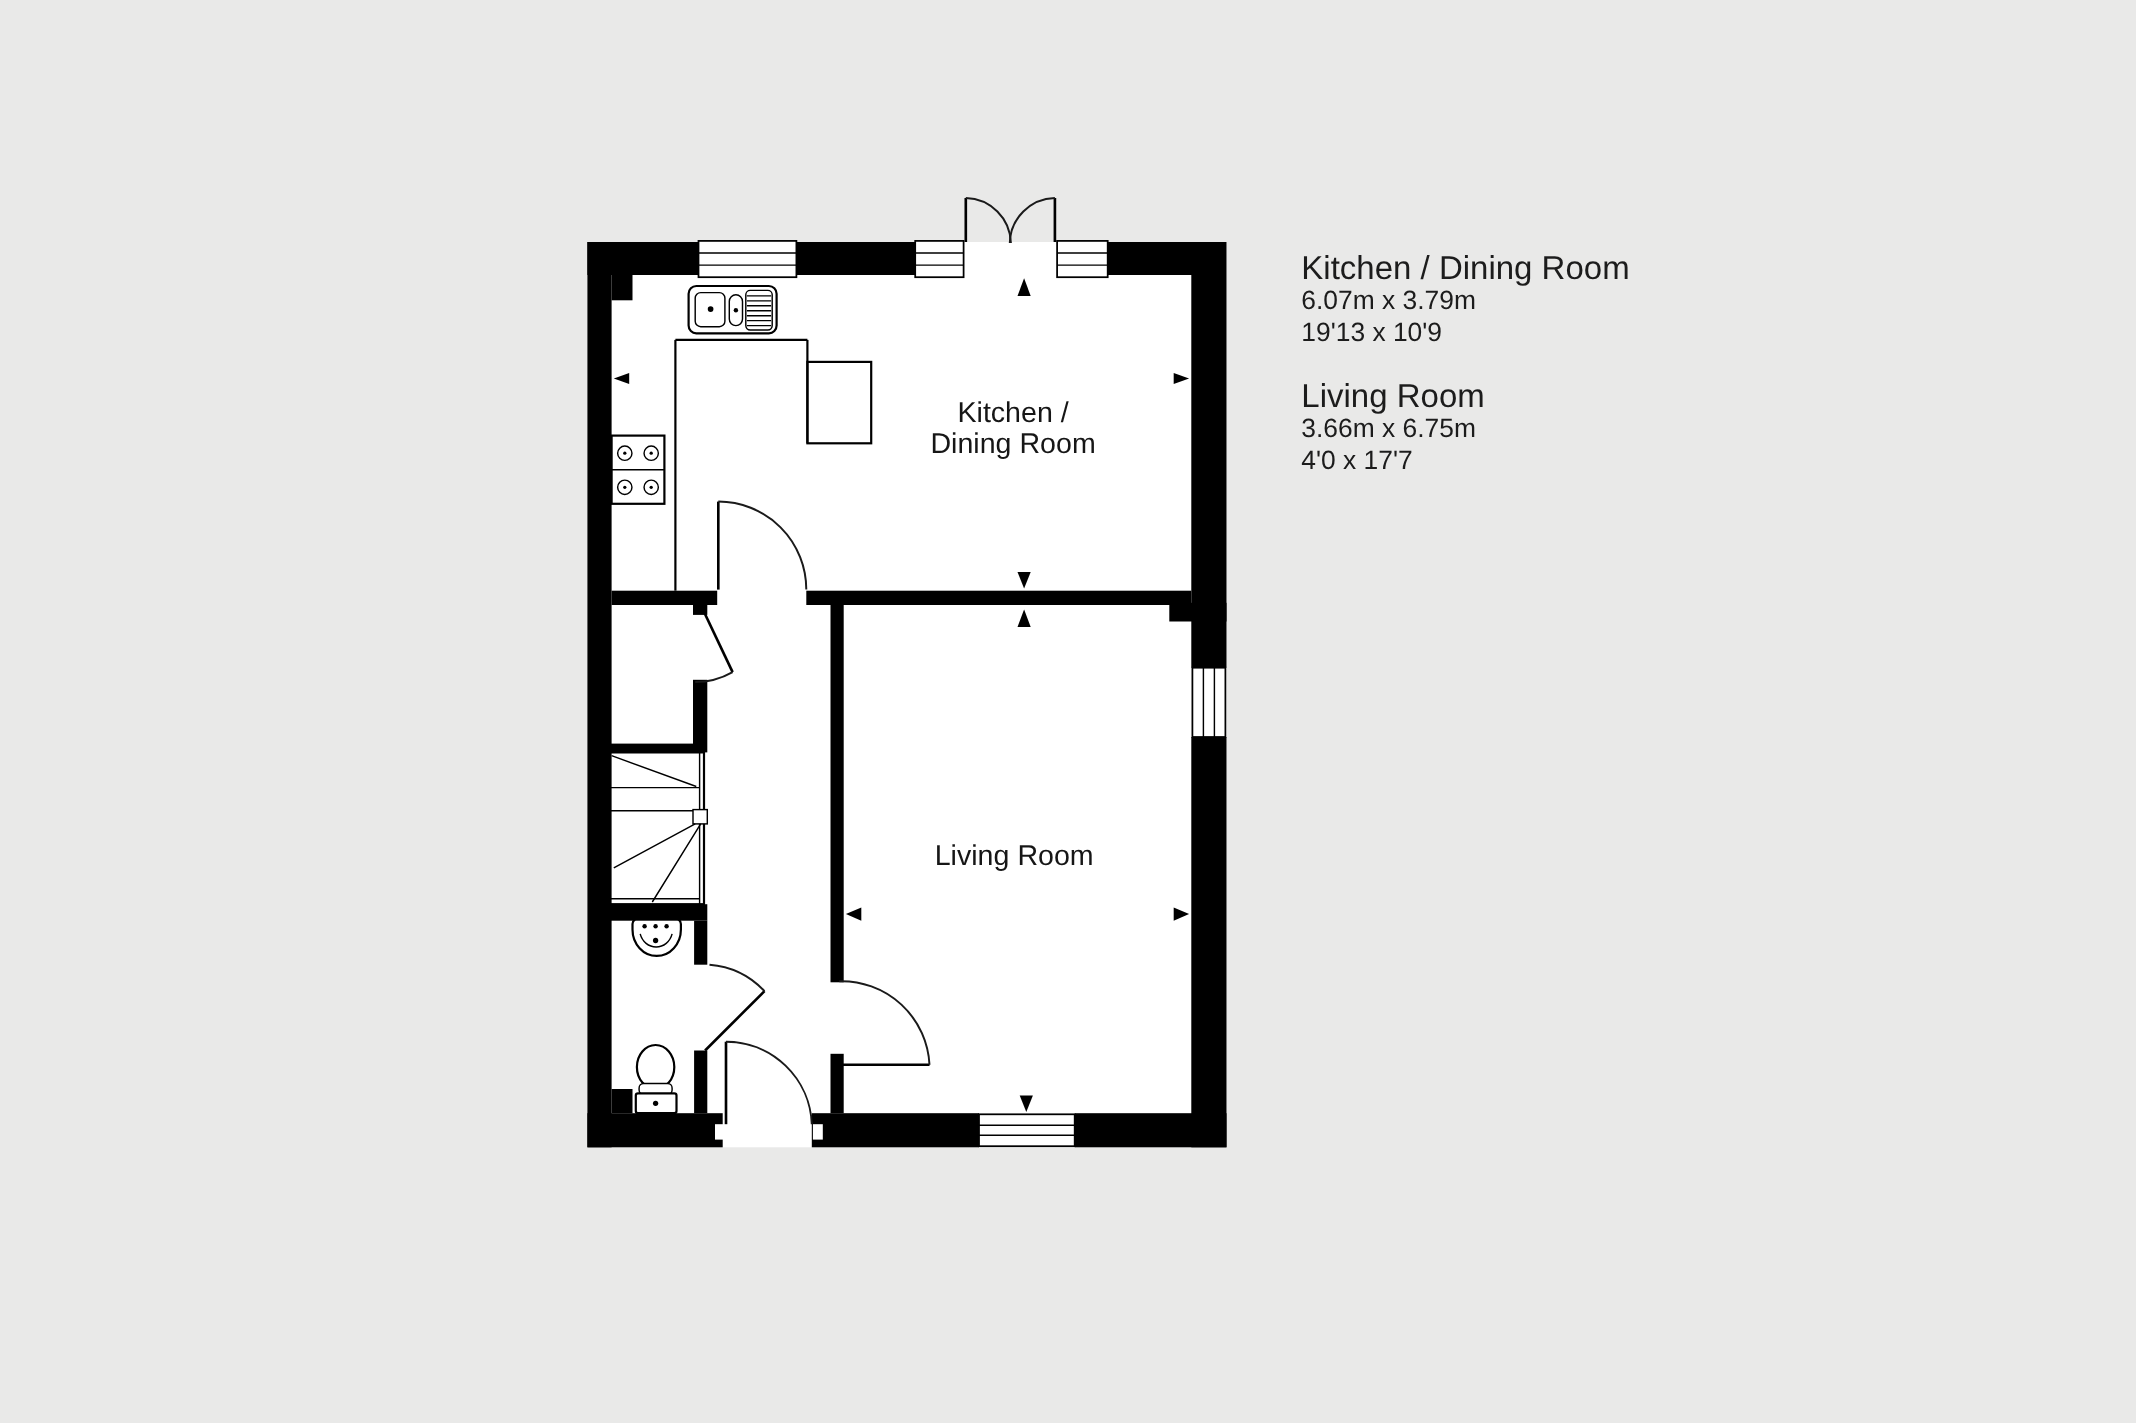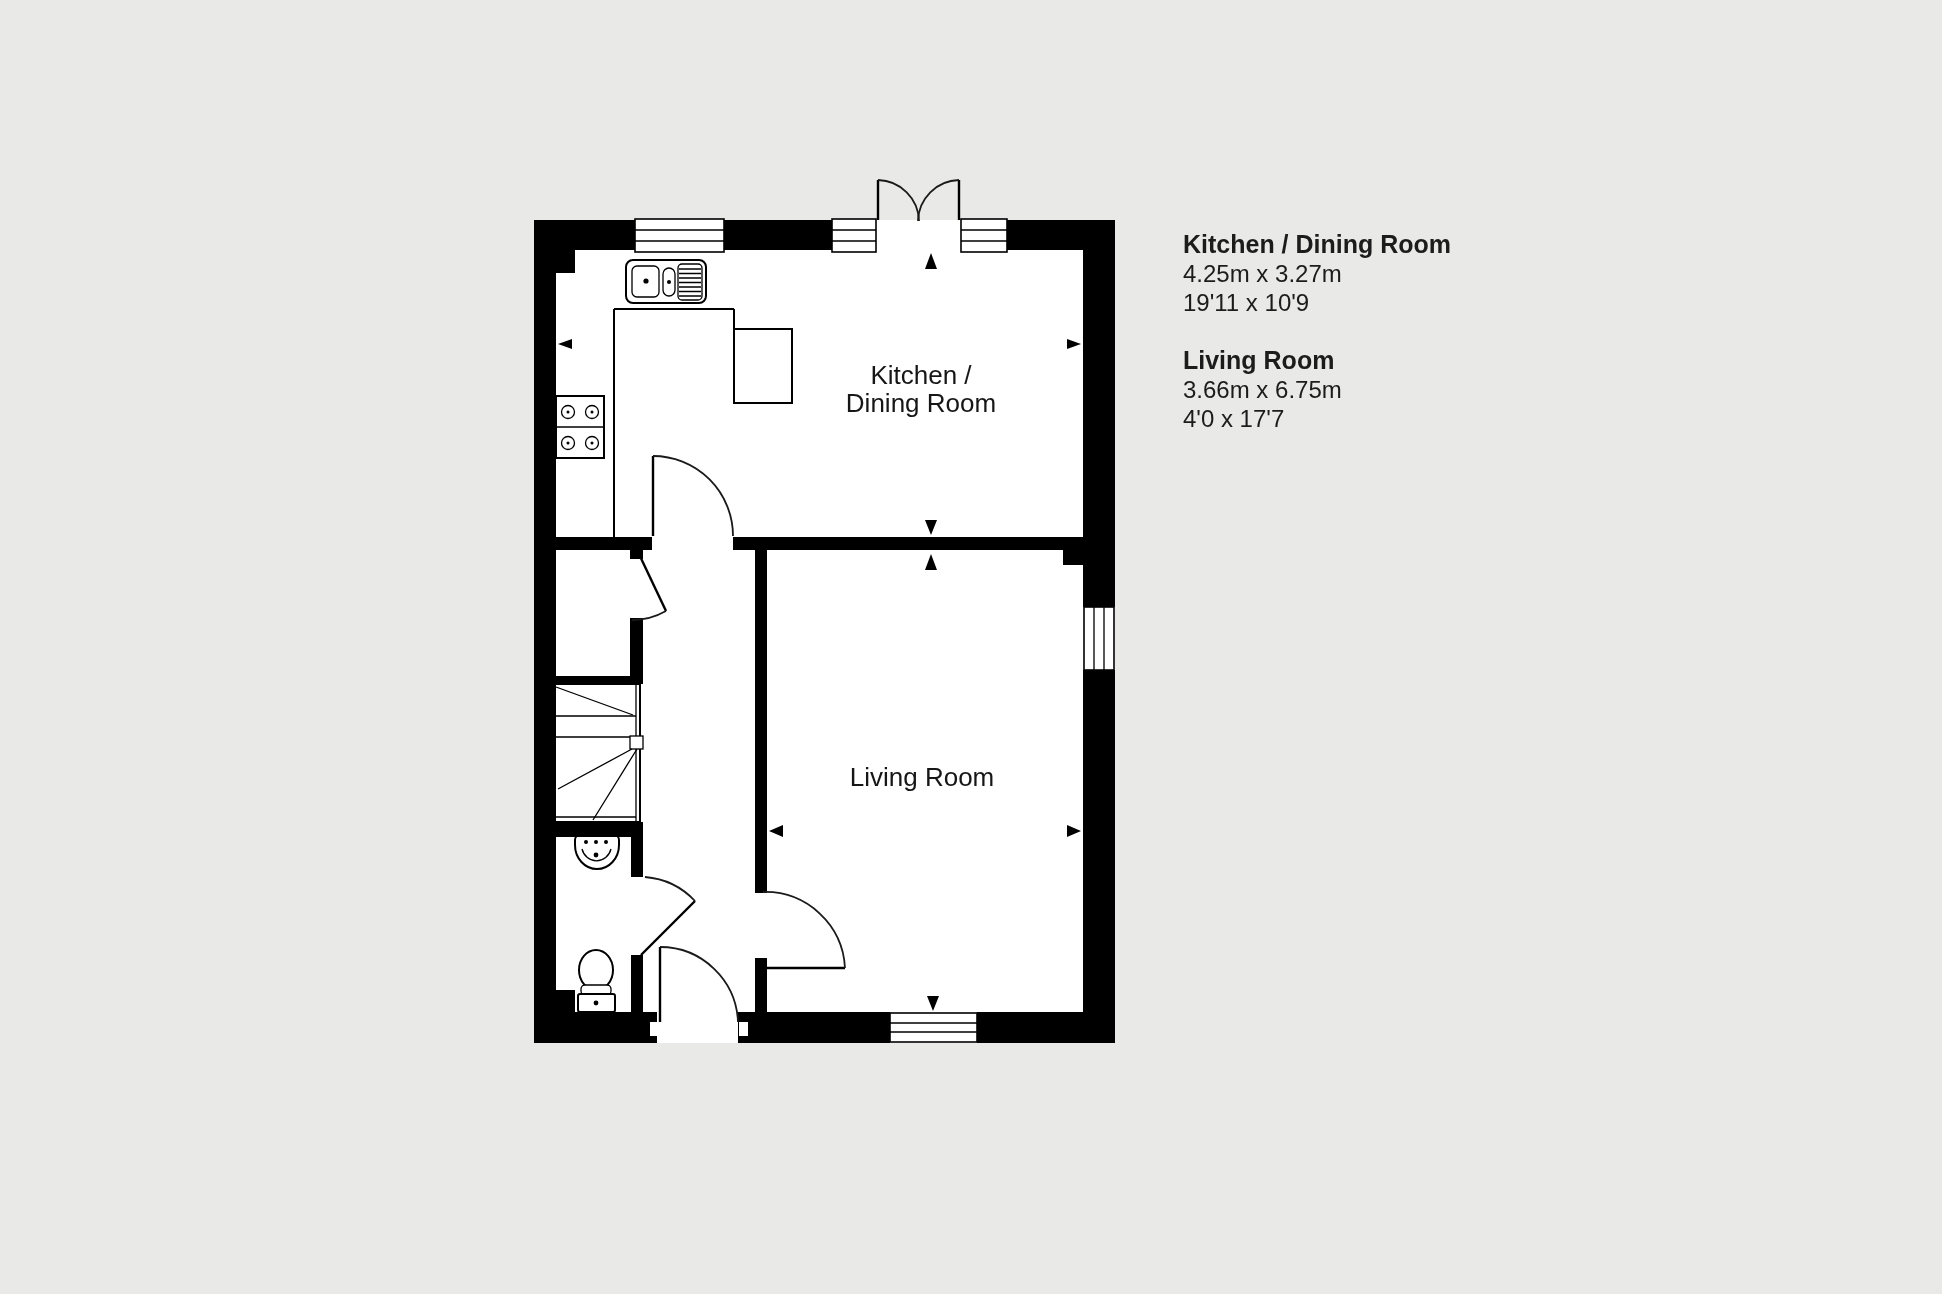--- a/index.html
+++ b/index.html
@@ -24,21 +24,21 @@
   }
   .legend {
     position: absolute;
     left: 1183px;
     top: 230px;
     color: #1c1c1c;
     font-size: 24px;
     line-height: 29px;
   }
   .legend .room-block { margin-bottom: 29px; }
-  .legend .room-name { font-weight: bold; font-size: 25px; }
+  .legend .room-name { font-weight: normal; font-size: 30px; }
   .wall { fill: #000; stroke: none; }
   .fixline { stroke: #000; stroke-width: 2; fill: none; }
   .thinline { stroke: #000; stroke-width: 1.3; fill: none; }
   .swing { stroke: #1a1a1a; stroke-width: 1.8; fill: none; }
   .leaf { stroke: #000; stroke-width: 2.4; fill: none; }
   .winframe { fill: #ffffff; stroke: #000; stroke-width: 1.6; }
   .arrowmark { fill: #000; stroke: none; }
   .whitefill { fill: #ffffff; }
 </style>
 </head>
@@ -206,22 +206,22 @@
     </g>
 
     <text x="921" y="384" text-anchor="middle" class="plan-label">Kitchen /</text>
     <text x="921" y="412" text-anchor="middle" class="plan-label">Dining Room</text>
     <text x="922" y="786" text-anchor="middle" class="plan-label">Living Room</text>
   </svg>
 
   <div class="legend">
     <div class="room-block">
       <div class="room-name">Kitchen / Dining Room</div>
-      <div>4.25m x 3.27m</div>
-      <div>19'11 x 10'9</div>
+      <div>6.07m x 3.79m</div>
+      <div>19'13 x 10'9</div>
     </div>
     <div class="room-block">
       <div class="room-name">Living Room</div>
       <div>3.66m x 6.75m</div>
       <div>4'0 x 17'7</div>
     </div>
   </div>
 
 </div>
 

